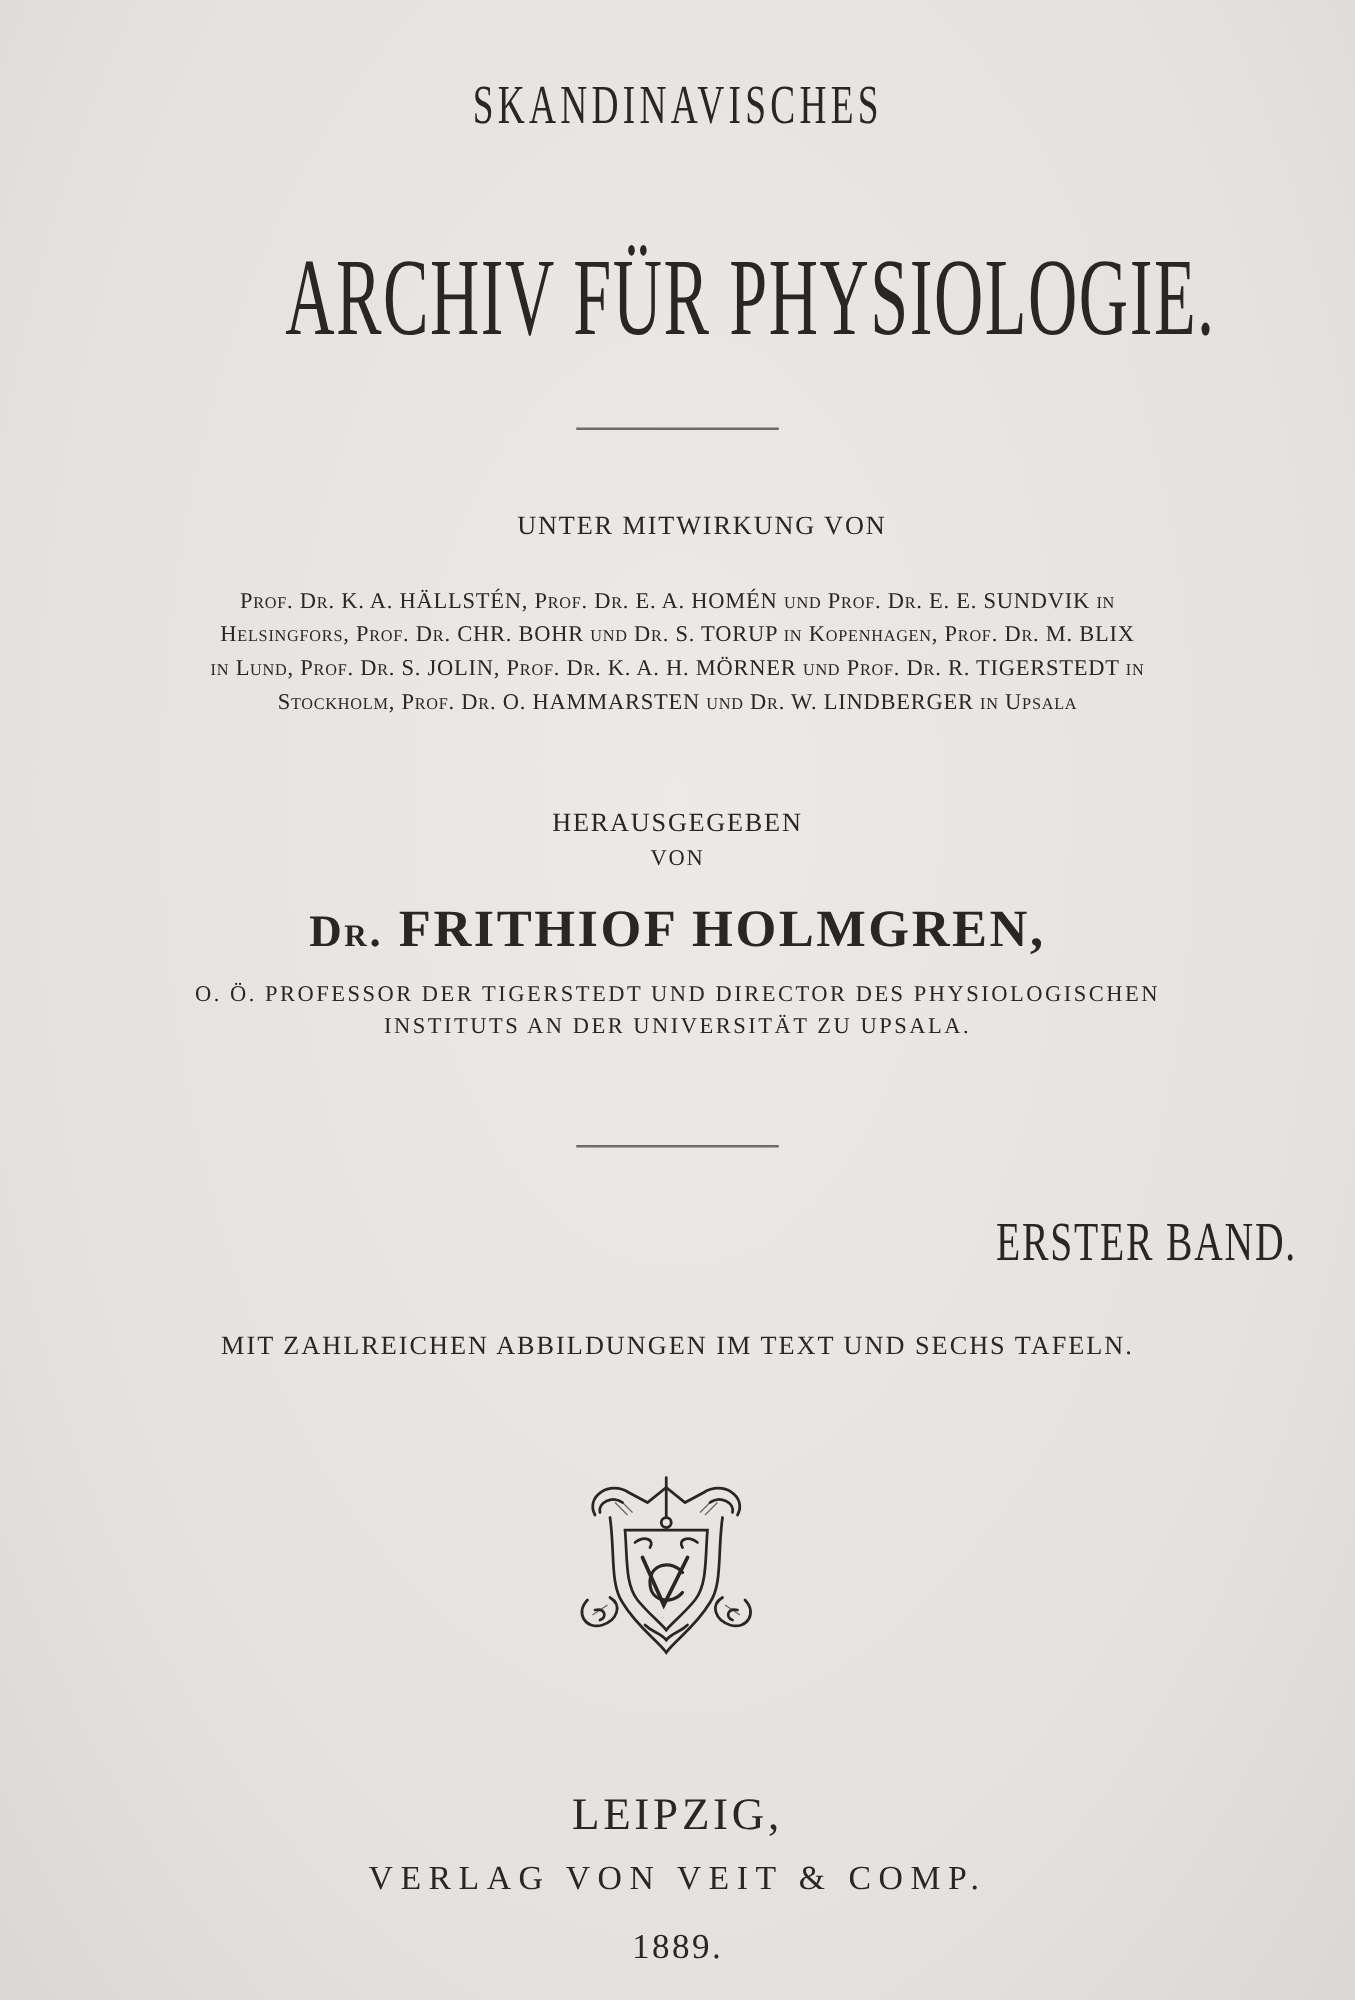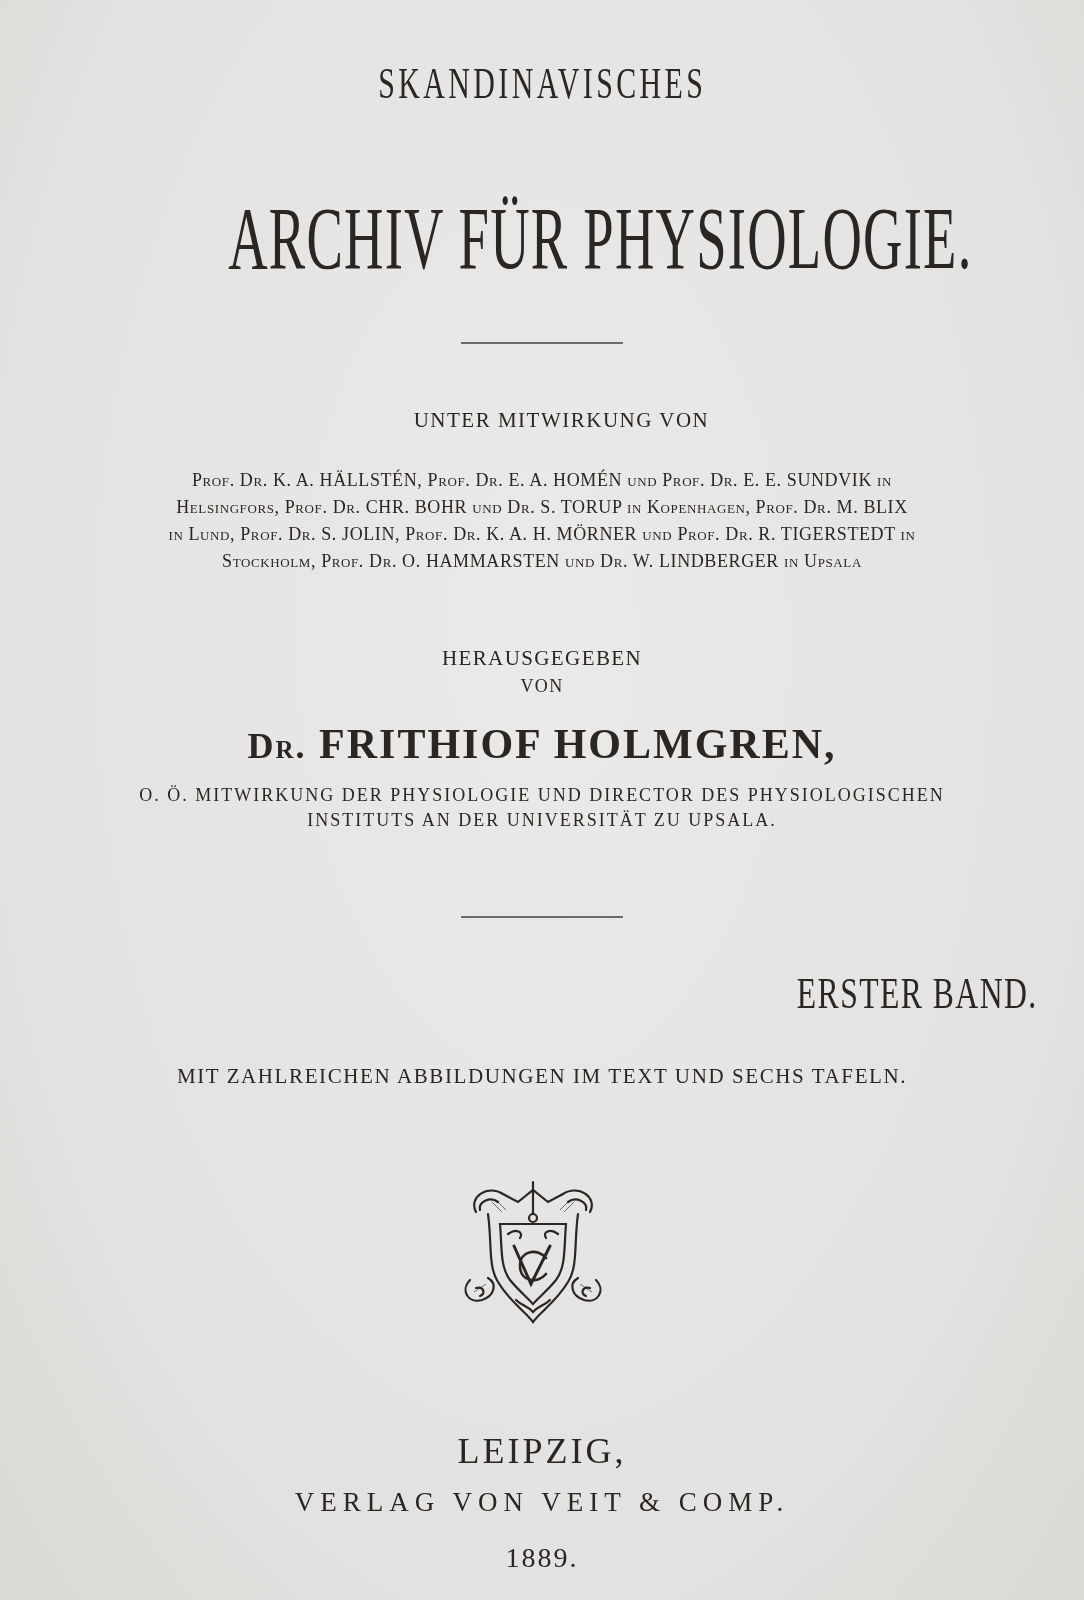--- a/index.html
+++ b/index.html
@@ -74,21 +74,21 @@
   <div class="line contrib sc" id="c4">Stockholm, Prof. Dr. O. HAMMARSTEN und Dr. W. LINDBERGER in Upsala</div>
 
   <div class="line" id="herausg">HERAUSGEGEBEN</div>
   <div class="line" id="von">VON</div>
 
   <div class="line" id="editor">
     <span class="dr">Dr.</span>
     <span>FRITHIOF HOLMGREN,</span>
   </div>
 
-  <div class="line" id="aff1">O. Ö. MITWIRKUNG DER PHYSIOLOGIE UND DIRECTOR DES PHYSIOLOGISCHEN</div>
+  <div class="line" id="aff1">O. Ö. PROFESSOR DER TIGERSTEDT UND DIRECTOR DES PHYSIOLOGISCHEN</div>
   <div class="line" id="aff2">INSTITUTS AN DER UNIVERSITÄT ZU UPSALA.</div>
 
   <div class="rule" id="r2"></div>
 
   <div class="line" id="band">
     <span class="condensed">ERSTER BAND.</span>
   </div>
 
   <div class="line" id="mit">MIT ZAHLREICHEN ABBILDUNGEN IM TEXT UND SECHS TAFELN.</div>
 

